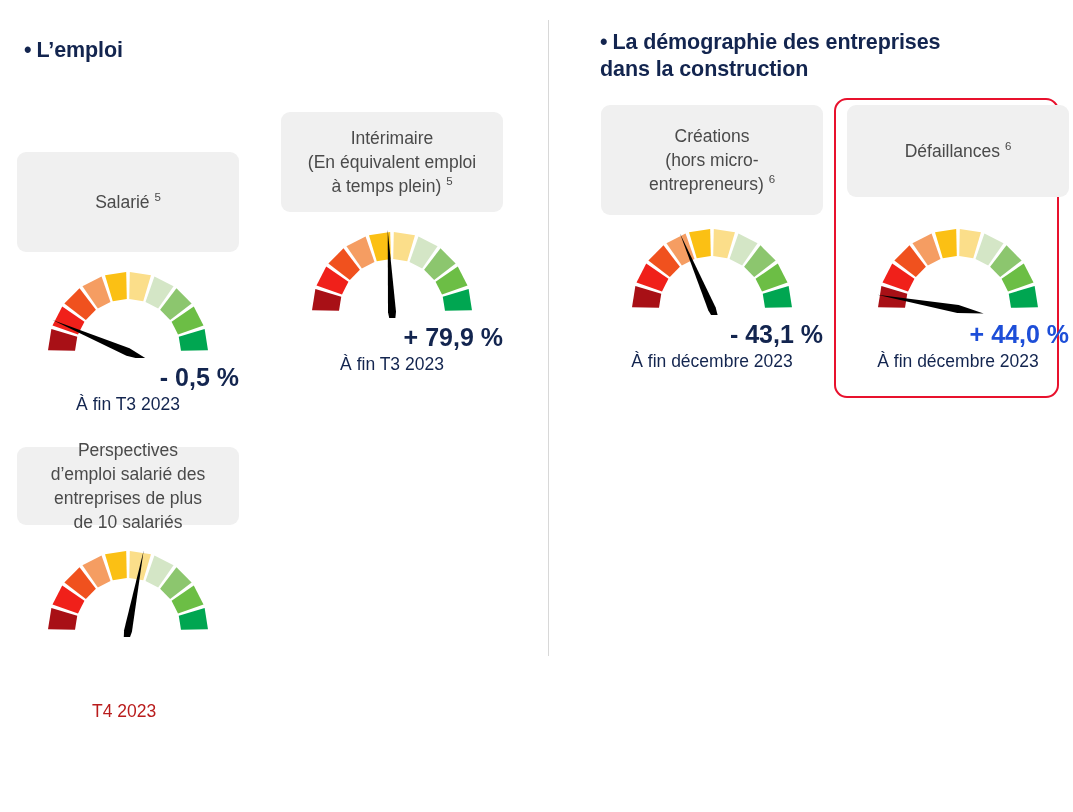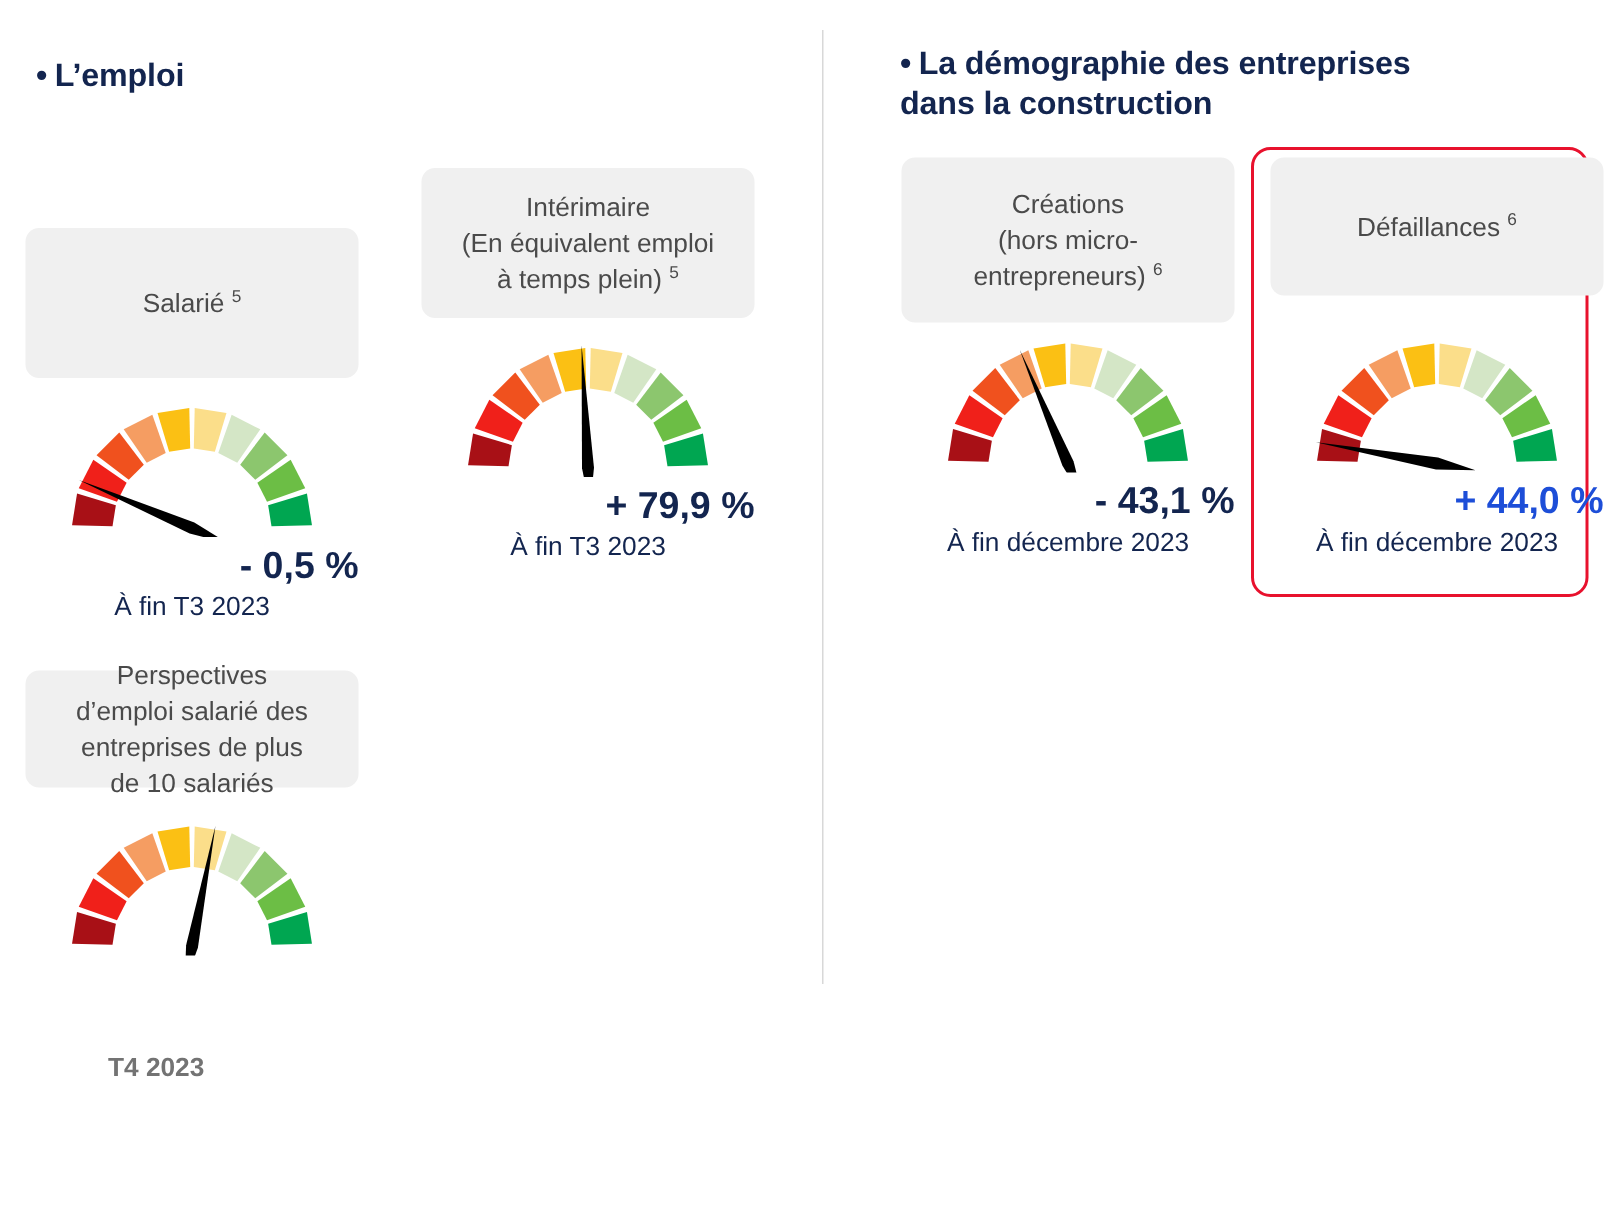--- a/index.html
+++ b/index.html
@@ -128,26 +128,25 @@
     height: 300px;
     border: 2.5px solid #e8112d;
     border-radius: 13px;
     box-sizing: border-box;
     pointer-events: none;
   }
 
   
   #perspectives-period {
     position: absolute;
-    left: 72px;
+    left: 92px;
     top: 700px;
-    color: #737373;
+    color: #b91c1c;
     font-size: 17.5px;
     line-height: 23px;
-    font-weight: bold;
   }
   #footnotes {
     position: absolute;
     left: 17px;
     top: 729px;
     color: #808080;
     font-size: 16.5px;
     line-height: 25px;
   }
 </style>

